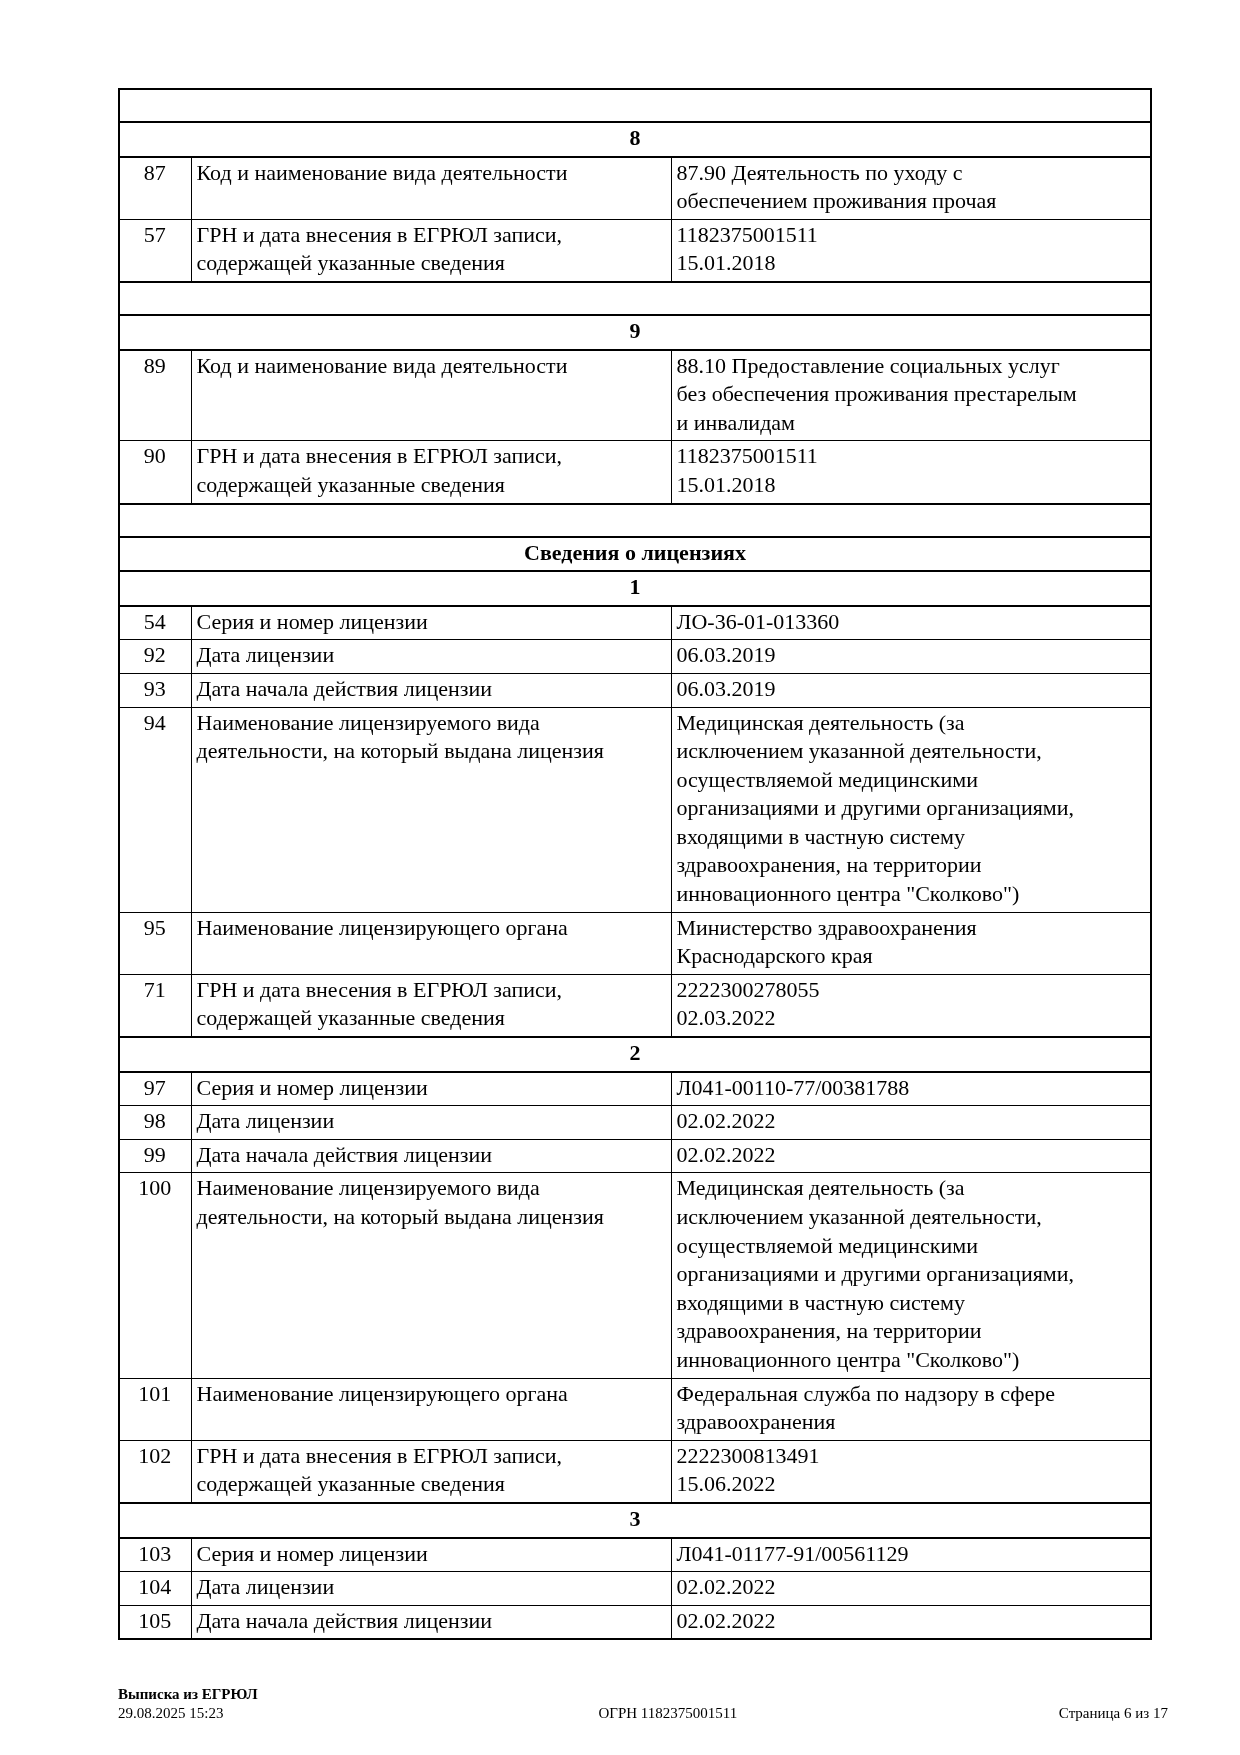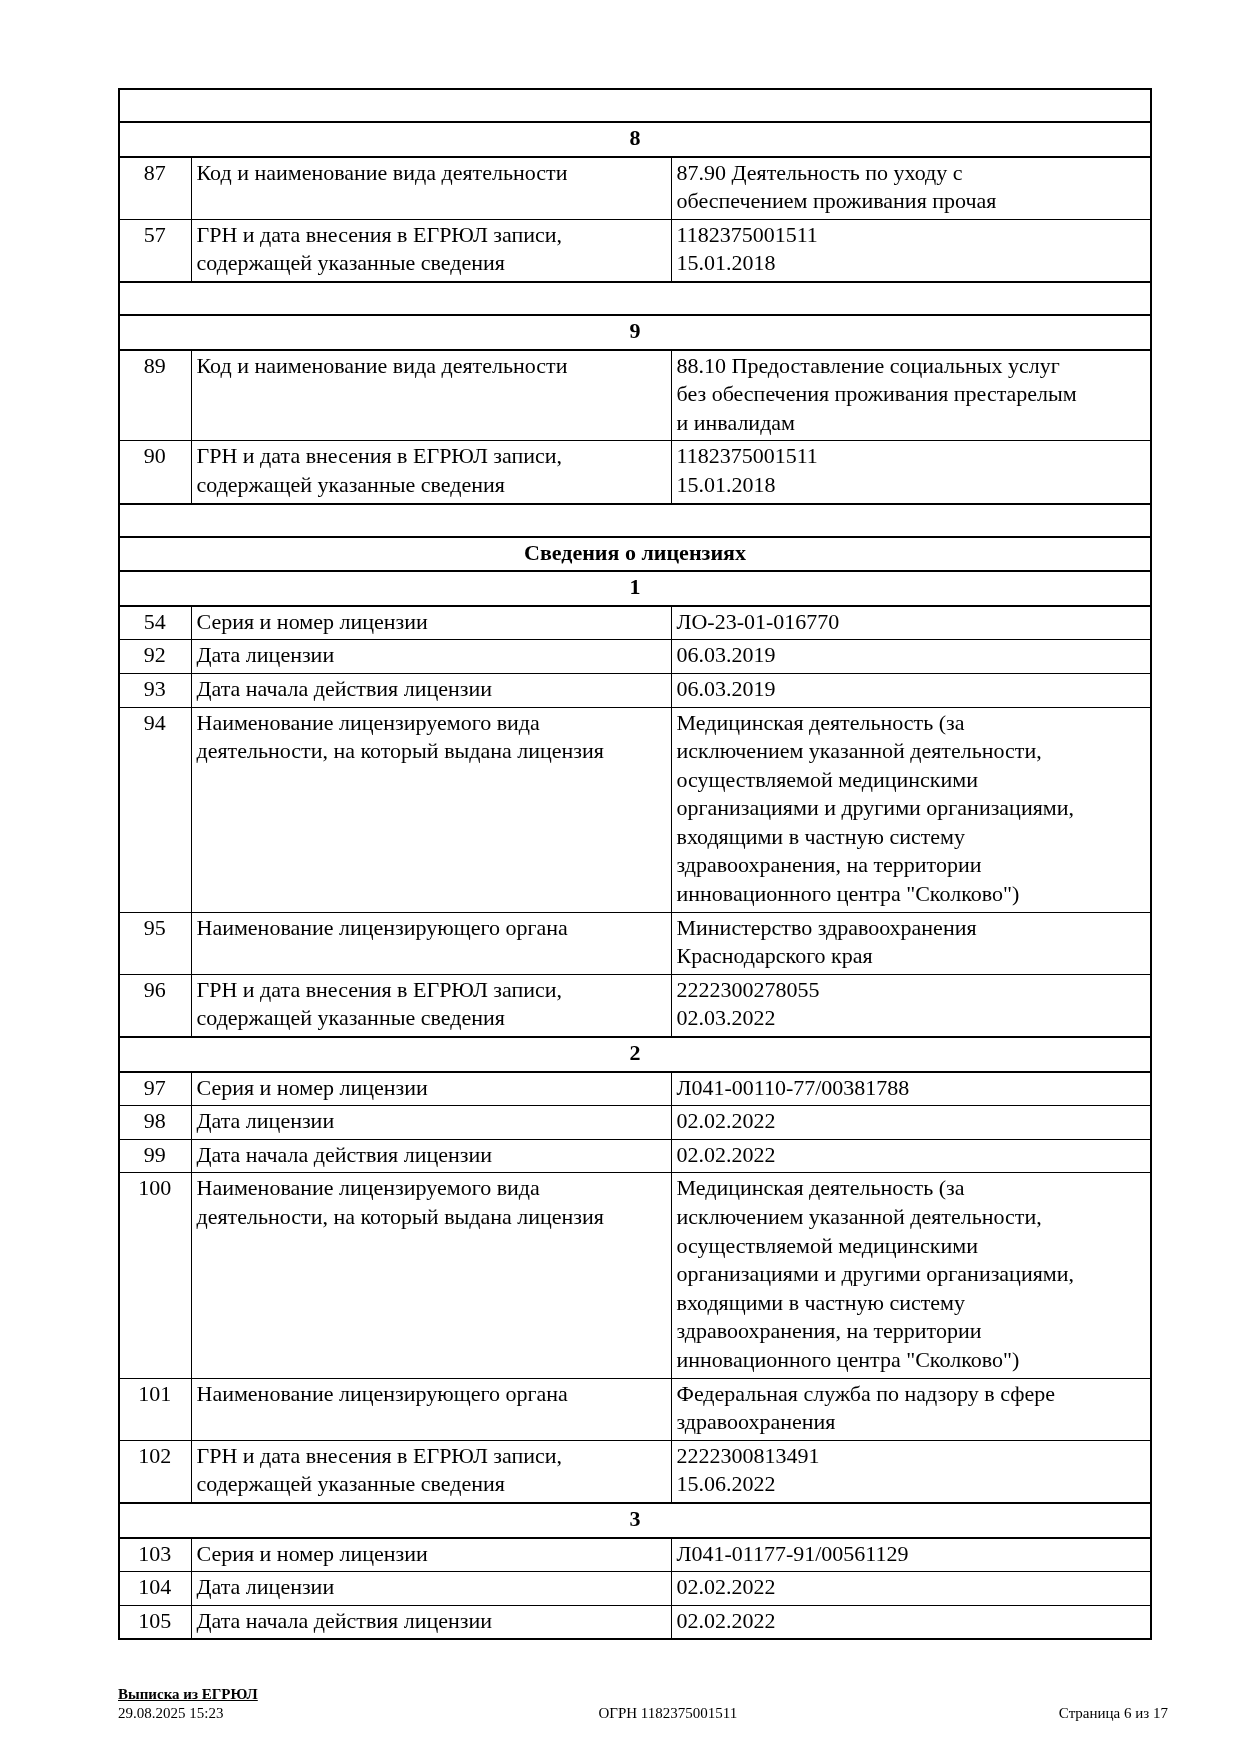--- a/index.html
+++ b/index.html
@@ -54,21 +54,21 @@
     position: absolute;
     left: 118px;
     top: 1656px;
     width: 1050px;
     display: flex;
     justify-content: space-between;
     align-items: flex-end;
     font-size: 15px;
     line-height: 1.25;
   }
-  .footer .footer-left .doc-title { font-weight: bold; text-decoration: underline; }
+  .footer .footer-left .doc-title { font-weight: bold; }
   .footer .footer-center { text-align: center; margin-left: 19px; }
   .footer .footer-right { text-align: right; margin-top: 48px; }
 </style>
 </head>
 <body>
 
 <div class="page">
 
   <table class="egrul">
     <colgroup>
@@ -121,21 +121,21 @@
         </tr>
         <tr class="section-row">
           <td colspan="3">Сведения о лицензиях</td>
         </tr>
         <tr class="group-row">
           <td colspan="3">1</td>
         </tr>
         <tr class="data-row">
           <td class="num-cell">54</td>
           <td>Серия и номер лицензии</td>
-          <td>ЛО-23-01-016770</td>
+          <td>ЛО-36-01-013360</td>
         </tr>
         <tr class="data-row">
           <td class="num-cell">92</td>
           <td>Дата лицензии</td>
           <td>06.03.2019</td>
         </tr>
         <tr class="data-row">
           <td class="num-cell">93</td>
           <td>Дата начала действия лицензии</td>
           <td>06.03.2019</td>
@@ -152,21 +152,21 @@
 здравоохранения, на территории
 инновационного центра "Сколково")</td>
         </tr>
         <tr class="data-row">
           <td class="num-cell">95</td>
           <td>Наименование лицензирующего органа</td>
           <td>Министерство здравоохранения
 Краснодарского края</td>
         </tr>
         <tr class="data-row">
-          <td class="num-cell">96</td>
+          <td class="num-cell">71</td>
           <td>ГРН и дата внесения в ЕГРЮЛ записи,
 содержащей указанные сведения</td>
           <td>2222300278055
 02.03.2022</td>
         </tr>
         <tr class="group-row">
           <td colspan="3">2</td>
         </tr>
         <tr class="data-row">
           <td class="num-cell">97</td>

